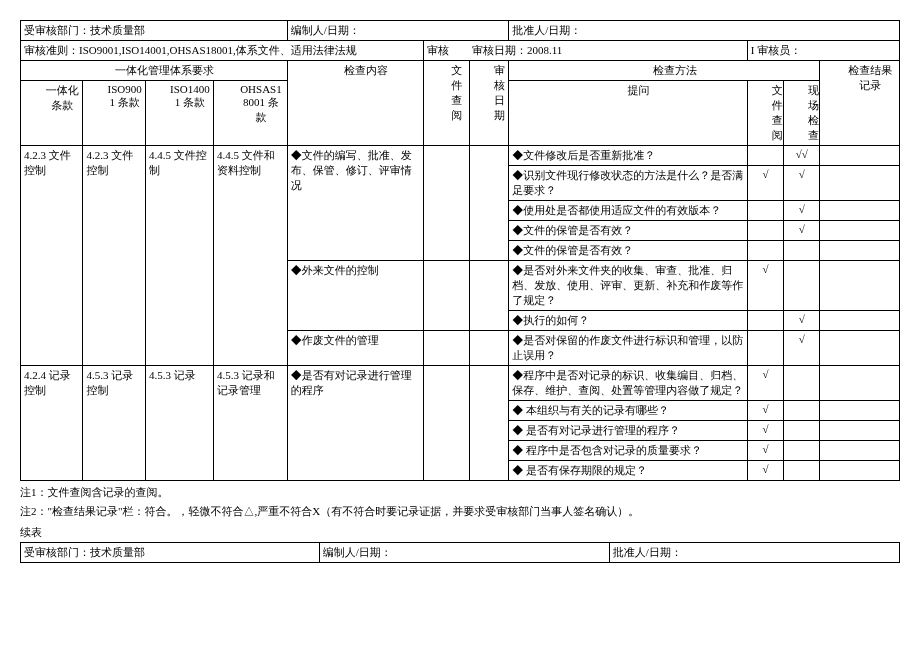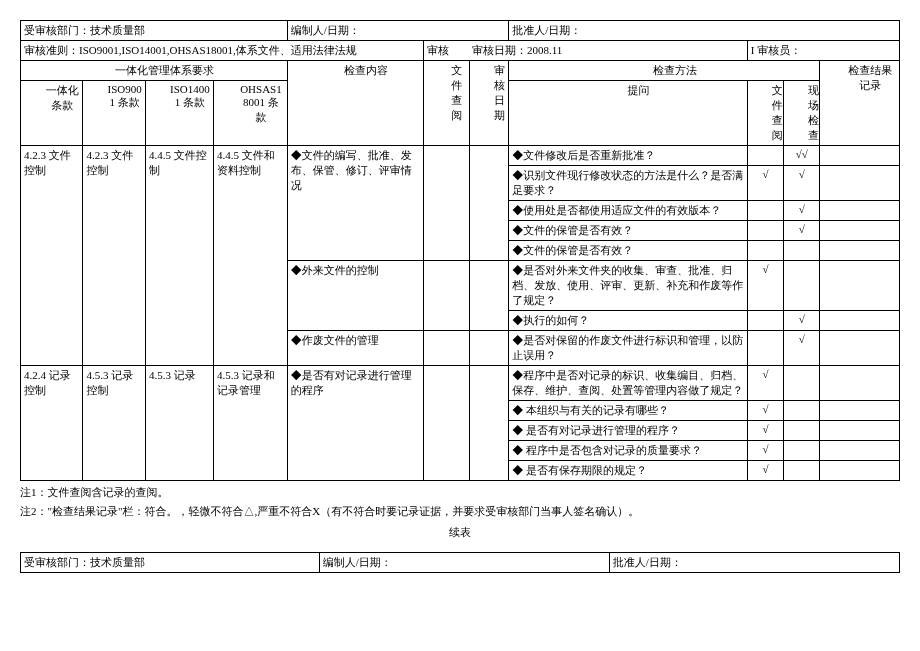--- a/index.html
+++ b/index.html
@@ -22,21 +22,21 @@
     border: 1px solid #000;
     padding: 2px 3px;
     vertical-align: top;
     text-align: left;
     font-weight: normal;
     word-wrap: break-word;
   }
   .center { text-align: center; padding-left: 24px; }
   .check { text-align: center; }
   .notes { margin-top: 4px; font-size: 11px; }
-  .cont-title { text-align: center; margin: 6px 0 12px; }
+  .cont-title { margin: 6px 0 2px; }
 </style>
 </head>
 <body>
 
 <table>
 <tbody>
       <tr>
   <td colspan="4">
     <span>受审核部门：</span><span>技术质量部</span>
   </td>

